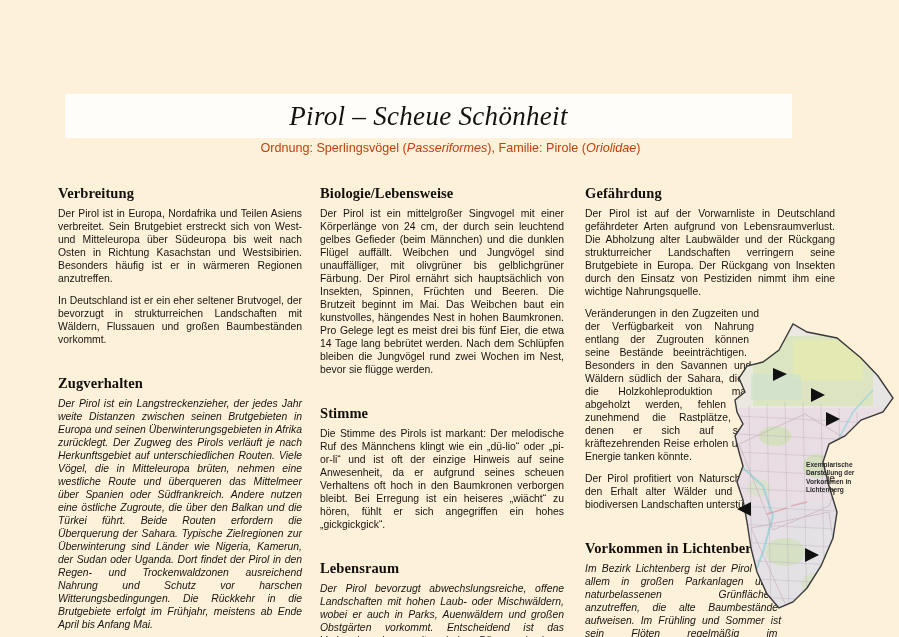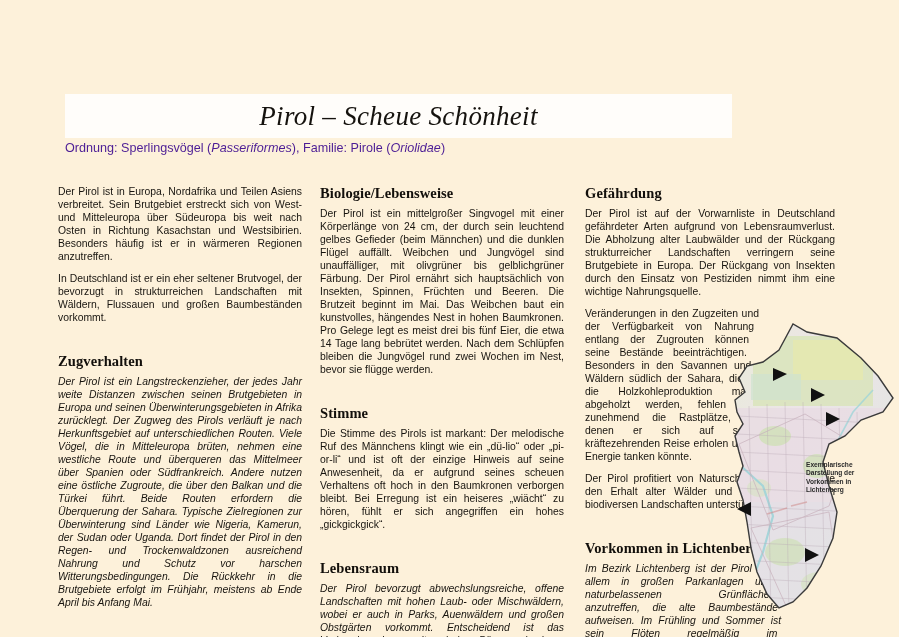--- a/index.html
+++ b/index.html
@@ -8,38 +8,38 @@
     background:#FDF1DA;
     font-family:"Liberation Sans", sans-serif;
     color:#1a1a1a;
     overflow:hidden;
     position:relative;
   }
   .page{position:relative;width:899px;height:637px;}
 
   
   .title-banner{
-    position:absolute;left:65px;top:94px;width:667px;height:44px;
+    position:absolute;left:65px;top:94px;width:727px;height:44px;
     background:#FFFDFA;
     display:flex;align-items:center;justify-content:center;
   }
   .title-text{
     font-family:"Liberation Serif", serif;
     font-style:italic;
     font-size:27px;
     letter-spacing:.3px;
     color:#15120e;
     white-space:nowrap;
   }
   .subtitle{
     position:absolute;left:65px;top:140px;width:771px;
-    text-align:left;
+    text-align:center;
     font-size:12.6px;
     line-height:16.5px;
-    color:#4c1d95;
+    color:#c2410c;
   }
   .subtitle .it{font-style:italic;}
 
   
   .col{position:absolute;top:185px;}
   .col-left{left:58px;width:244px;}
   .col-mid{left:320px;width:244px;}
   .col-right{left:585px;width:250px;}
 
   h2.sec{
@@ -91,20 +91,21 @@
 
   <div class="title-banner">
     <div class="title-text">Pirol – Scheue Schönheit</div>
   </div>
 
   <div class="subtitle">
     <div><span>Ordnung: Sperlingsvögel (</span><span class="it">Passeriformes</span><span>), Familie: Pirole (</span><span class="it">Oriolidae</span><span>)</span></div>
   </div>
 
   <div class="col col-left">
+    <h2 class="sec">Verbreitung</h2>
     <p class="body">Der Pirol ist in Europa, Nordafrika und Teilen Asiens verbreitet. Sein Brutgebiet erstreckt sich von West- und Mitteleuropa über Südeuropa bis weit nach Osten in Richtung Kasachstan und Westsibirien. Besonders häufig ist er in wärmeren Regionen anzutreffen.</p>
     <p class="body">In Deutschland ist er ein eher seltener Brutvogel, der bevorzugt in strukturreichen Landschaften mit Wäldern, Flussauen und großen Baumbeständen vorkommt.</p>
     <h2 class="sec gap">Zugverhalten</h2>
     <p class="body">Der Pirol ist ein Langstreckenzieher, der jedes Jahr weite Distanzen zwischen seinen Brutgebieten in Europa und seinen Überwinterungsgebieten in Afrika zurücklegt. Der Zugweg des Pirols verläuft je nach Herkunftsgebiet auf unterschiedlichen Routen. Viele Vögel, die in Mitteleuropa brüten, nehmen eine westliche Route und überqueren das Mittelmeer über Spanien oder Südfrankreich. Andere nutzen eine östliche Zugroute, die über den Balkan und die Türkei führt. Beide Routen erfordern die Überquerung der Sahara. Typische Zielregionen zur Überwinterung sind Länder wie Nigeria, Kamerun, der Sudan oder Uganda. Dort findet der Pirol in den Regen- und Trockenwaldzonen ausreichend Nahrung und Schutz vor harschen Witterungsbedingungen. Die Rückkehr in die Brutgebiete erfolgt im Frühjahr, meistens ab Ende April bis Anfang Mai.</p>
   </div>
 
   <div class="col col-mid">
     <h2 class="sec">Biologie/Lebensweise</h2>
     <p class="body">Der Pirol ist ein mittelgroßer Singvogel mit einer Körperlänge von 24 cm, der durch sein leuchtend gelbes Gefieder (beim Männchen) und die dunklen Flügel auffällt. Weibchen und Jungvögel sind unauffälliger, mit olivgrüner bis gelblichgrüner Färbung. Der Pirol ernährt sich hauptsächlich von Insekten, Spinnen, Früchten und Beeren. Die Brutzeit beginnt im Mai. Das Weibchen baut ein kunstvolles, hängendes Nest in hohen Baumkronen. Pro Gelege legt es meist drei bis fünf Eier, die etwa 14 Tage lang bebrütet werden. Nach dem Schlüpfen bleiben die Jungvögel rund zwei Wochen im Nest, bevor sie flügge werden.</p>
     <h2 class="sec gap">Stimme</h2>

